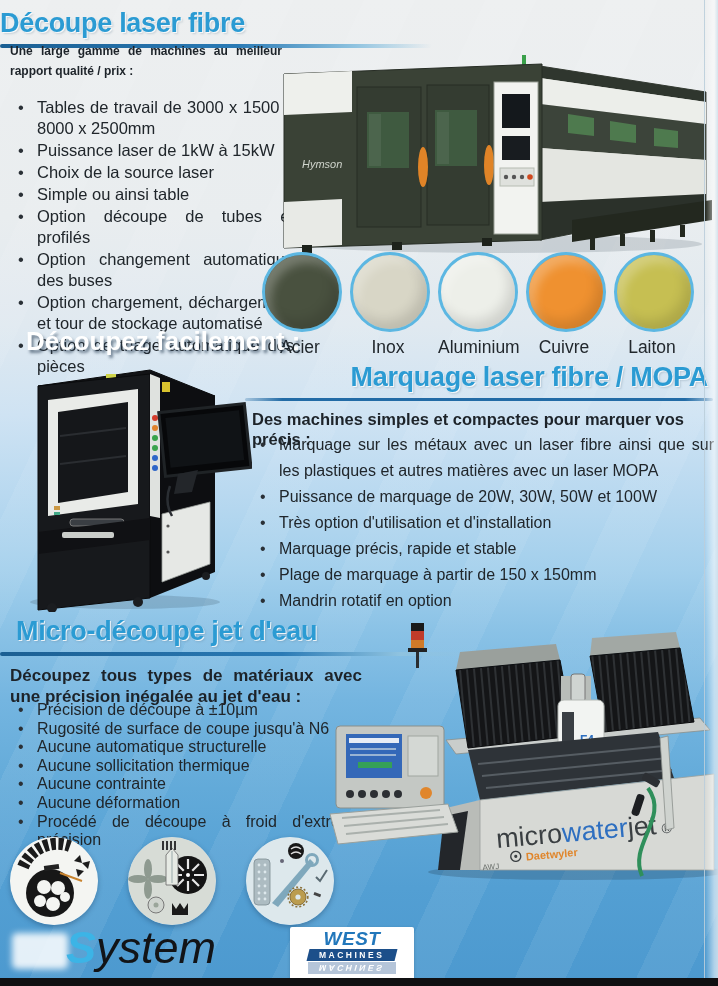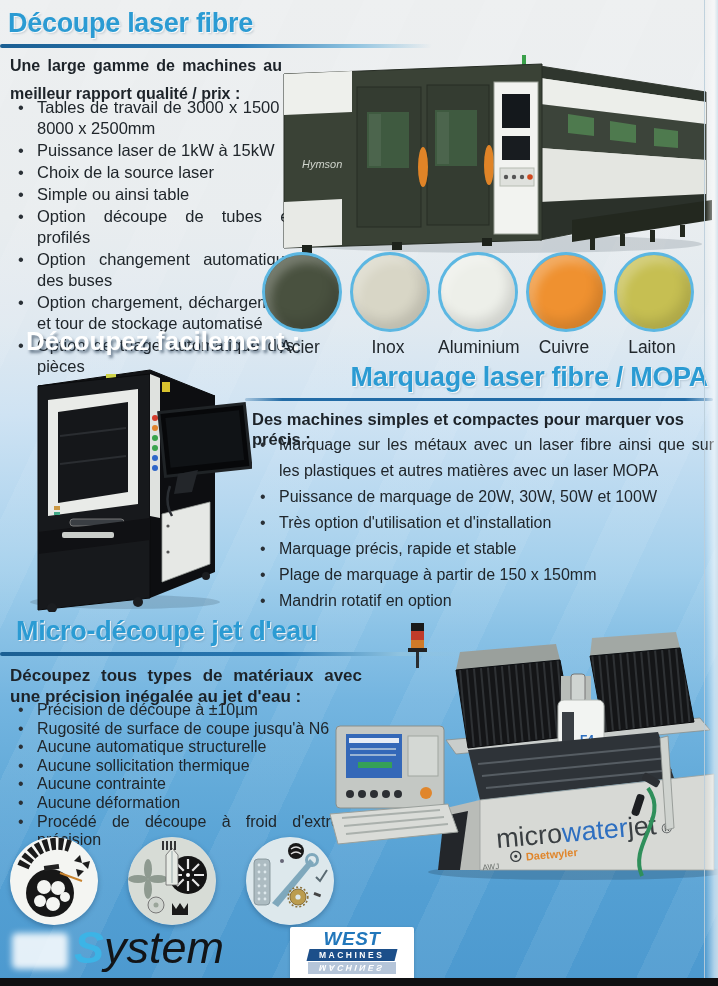--- a/index.html
+++ b/index.html
@@ -43,41 +43,41 @@
     box-shadow:inset -6px -8px 12px rgba(0,0,0,.12), inset 6px 8px 10px rgba(255,255,255,.25);}
   .mat .lbl{margin-top:5px;font-size:17.5px;color:#22282d;}
 
   .photo{position:absolute;}
   .samples{position:absolute;display:flex;gap:30px;}
   .sample{width:88px;height:88px;border-radius:50%;overflow:hidden;
     box-shadow:0 2px 5px rgba(20,50,80,.35), inset 0 0 0 2px rgba(200,225,240,.75);}
 
   .sys-blur{position:absolute;width:56px;height:36px;background:rgba(255,255,255,.85);
     border-radius:5px;filter:blur(3px);}
-  .sys-text{position:absolute;font-style:italic;font-size:45px;color:#121417;letter-spacing:0;padding-left:8px;}
+  .sys-text{position:absolute;font-style:italic;font-size:45px;color:#121417;letter-spacing:0;}
   .sys-text .s{color:#3cb4e6;font-weight:bold;}
 
   .west{position:absolute;width:124px;height:54px;background:#ffffff;border-radius:2px;
     box-shadow:0 1px 3px rgba(20,50,80,.3);text-align:center;padding-top:2px;box-sizing:border-box;}
   .west .w1{font-weight:bold;font-style:italic;font-size:19px;color:#2277bb;letter-spacing:.5px;line-height:20px;}
   .west .band{margin:0 auto;width:88px;background:#1c4f8a;color:#fff;font-size:8.5px;font-weight:bold;
     letter-spacing:2.5px;line-height:12px;transform:skewX(-14deg);}
   .west .band span{display:inline-block;transform:skewX(14deg);}
   .west .reflect{opacity:.32;transform:scaleY(-1);filter:blur(.4px);margin-top:1px;}
 </style>
 </head>
 <body>
 
 <div class="page">
   <div class="sheen"></div>
 
-  <h1 class="h-title" style="left:8px;top:8px;font-size:27px;margin:0;">Découpe laser fibre</h1>
+  <h1 class="h-title" style="left:0;top:8px;font-size:27px;margin:0;">Découpe laser fibre</h1>
   <div class="rule rule1" style="left:0;top:44px;width:432px;"></div>
 
-  <p class="intro" style="left:10px;top:36px;width:272px;font-size:16px;line-height:28px;">Une large gamme de machines au meilleur rapport qualité / prix :</p>
+  <p class="intro" style="left:10px;top:29px;width:272px;font-size:12px;line-height:20px;">Une large gamme de machines au meilleur rapport qualité / prix :</p>
 
   <ul class="blist list1" style="left:10px;top:97px;width:284px;">
     <li>Tables de travail de 3000 x 1500 à 8000 x 2500mm</li>
     <li>Puissance laser de 1kW à 15kW</li>
     <li>Choix de la source laser</li>
     <li>Simple ou ainsi table</li>
     <li>Option découpe de tubes et profilés</li>
     <li>Option changement automatique des buses</li>
     <li>Option chargement, déchargement et tour de stockage automatisé</li>
     <li>Option de triage automatique des pièces</li>

